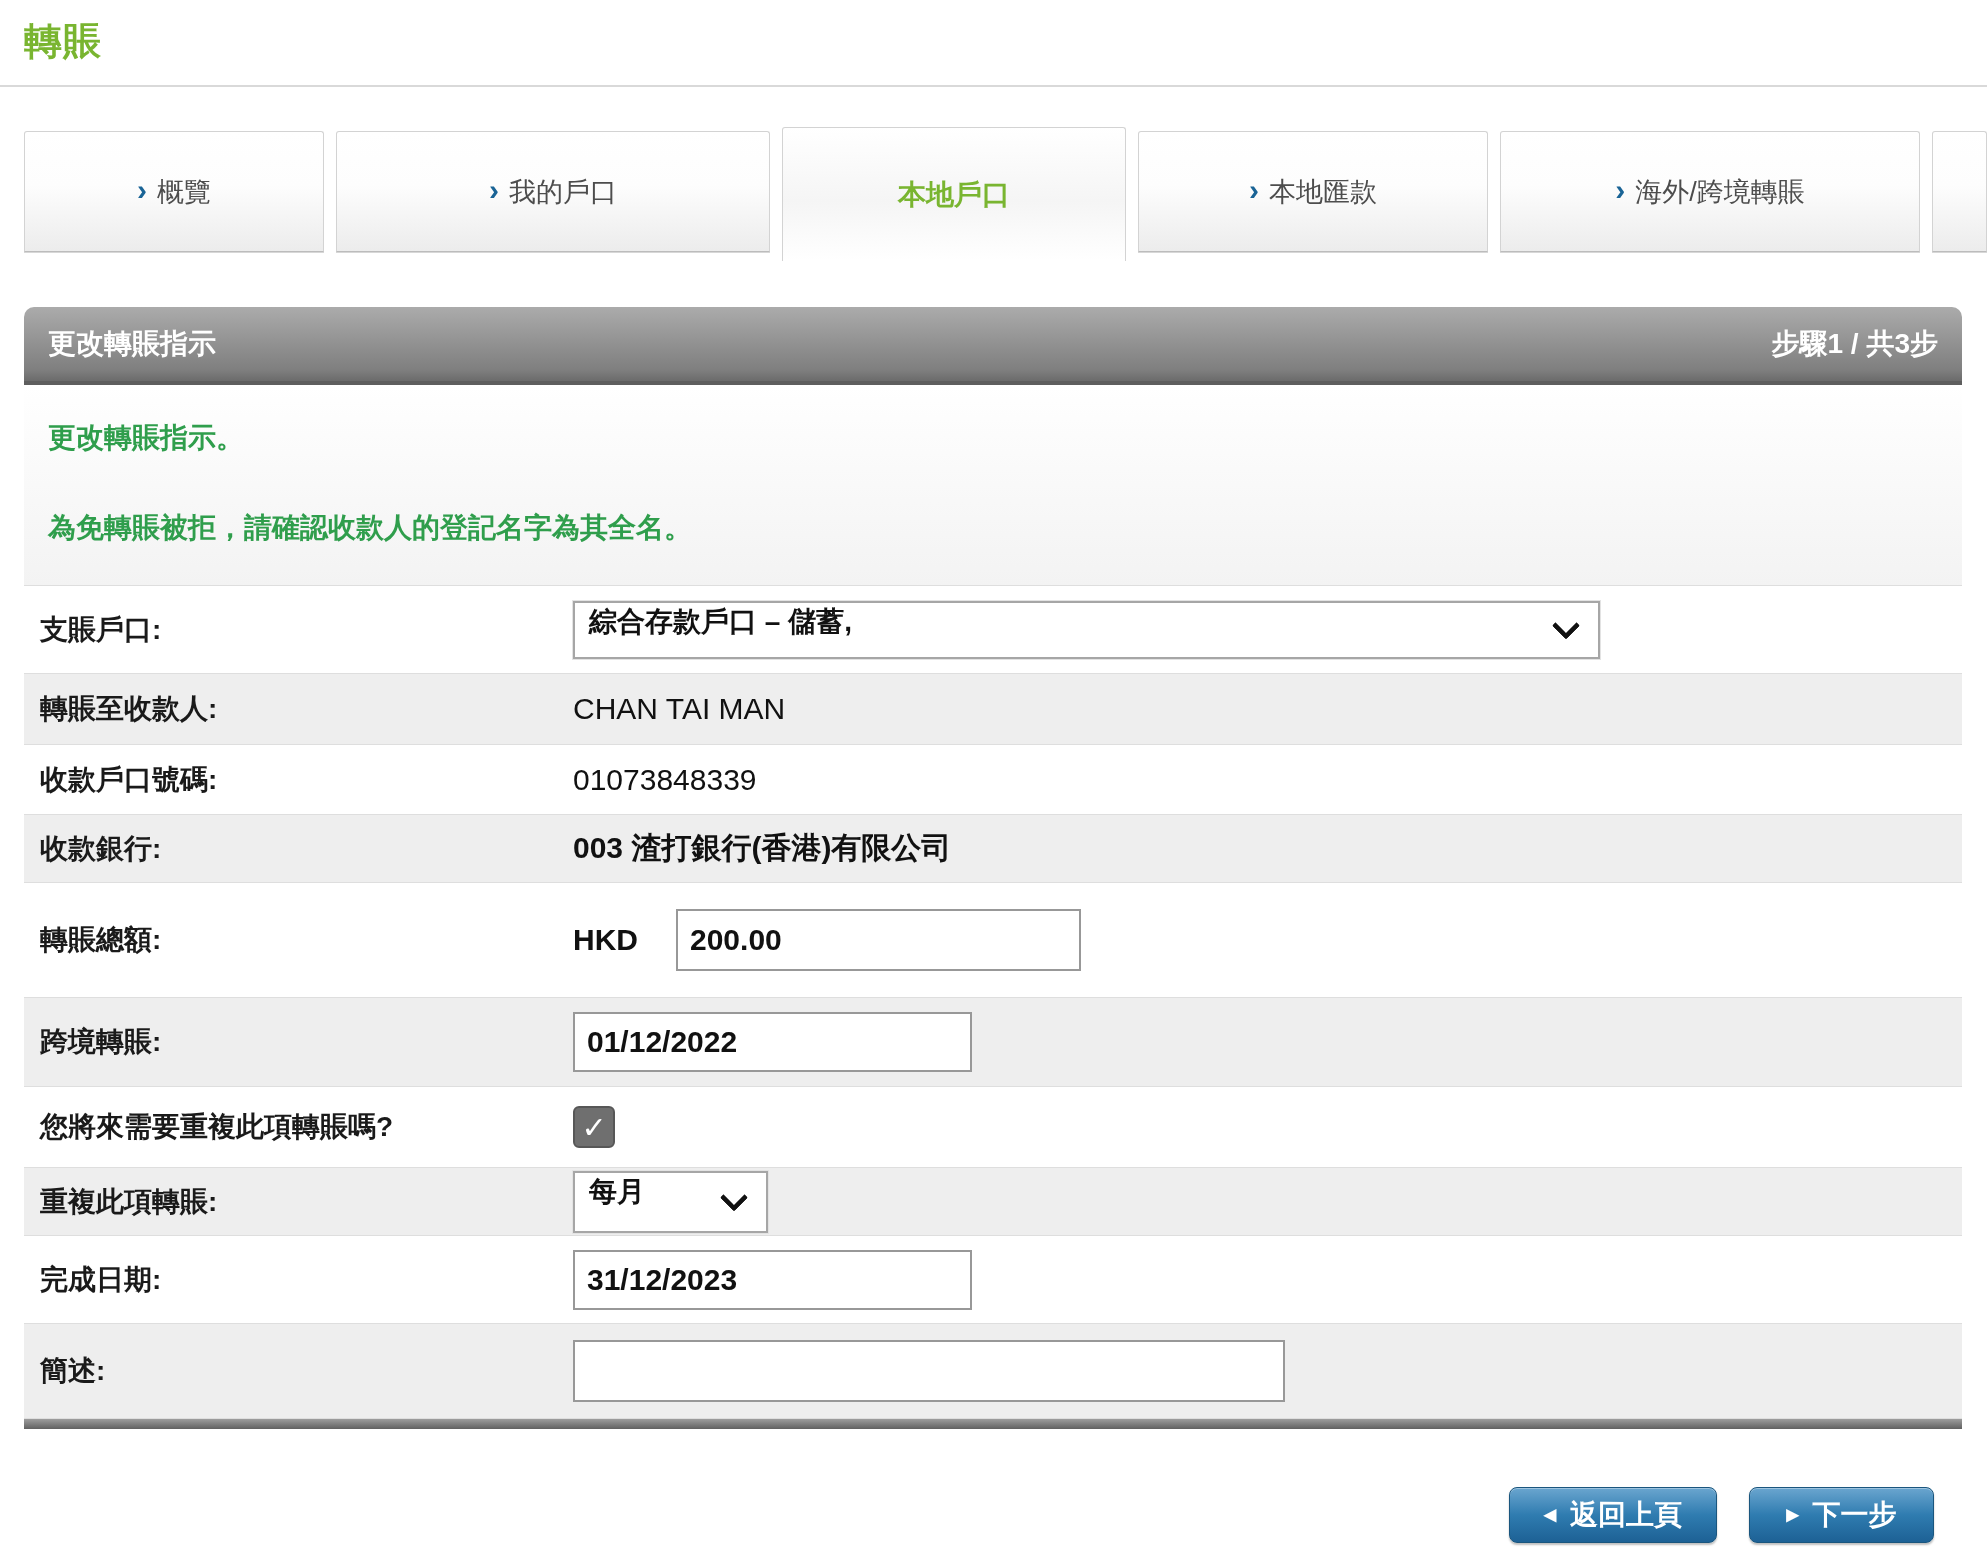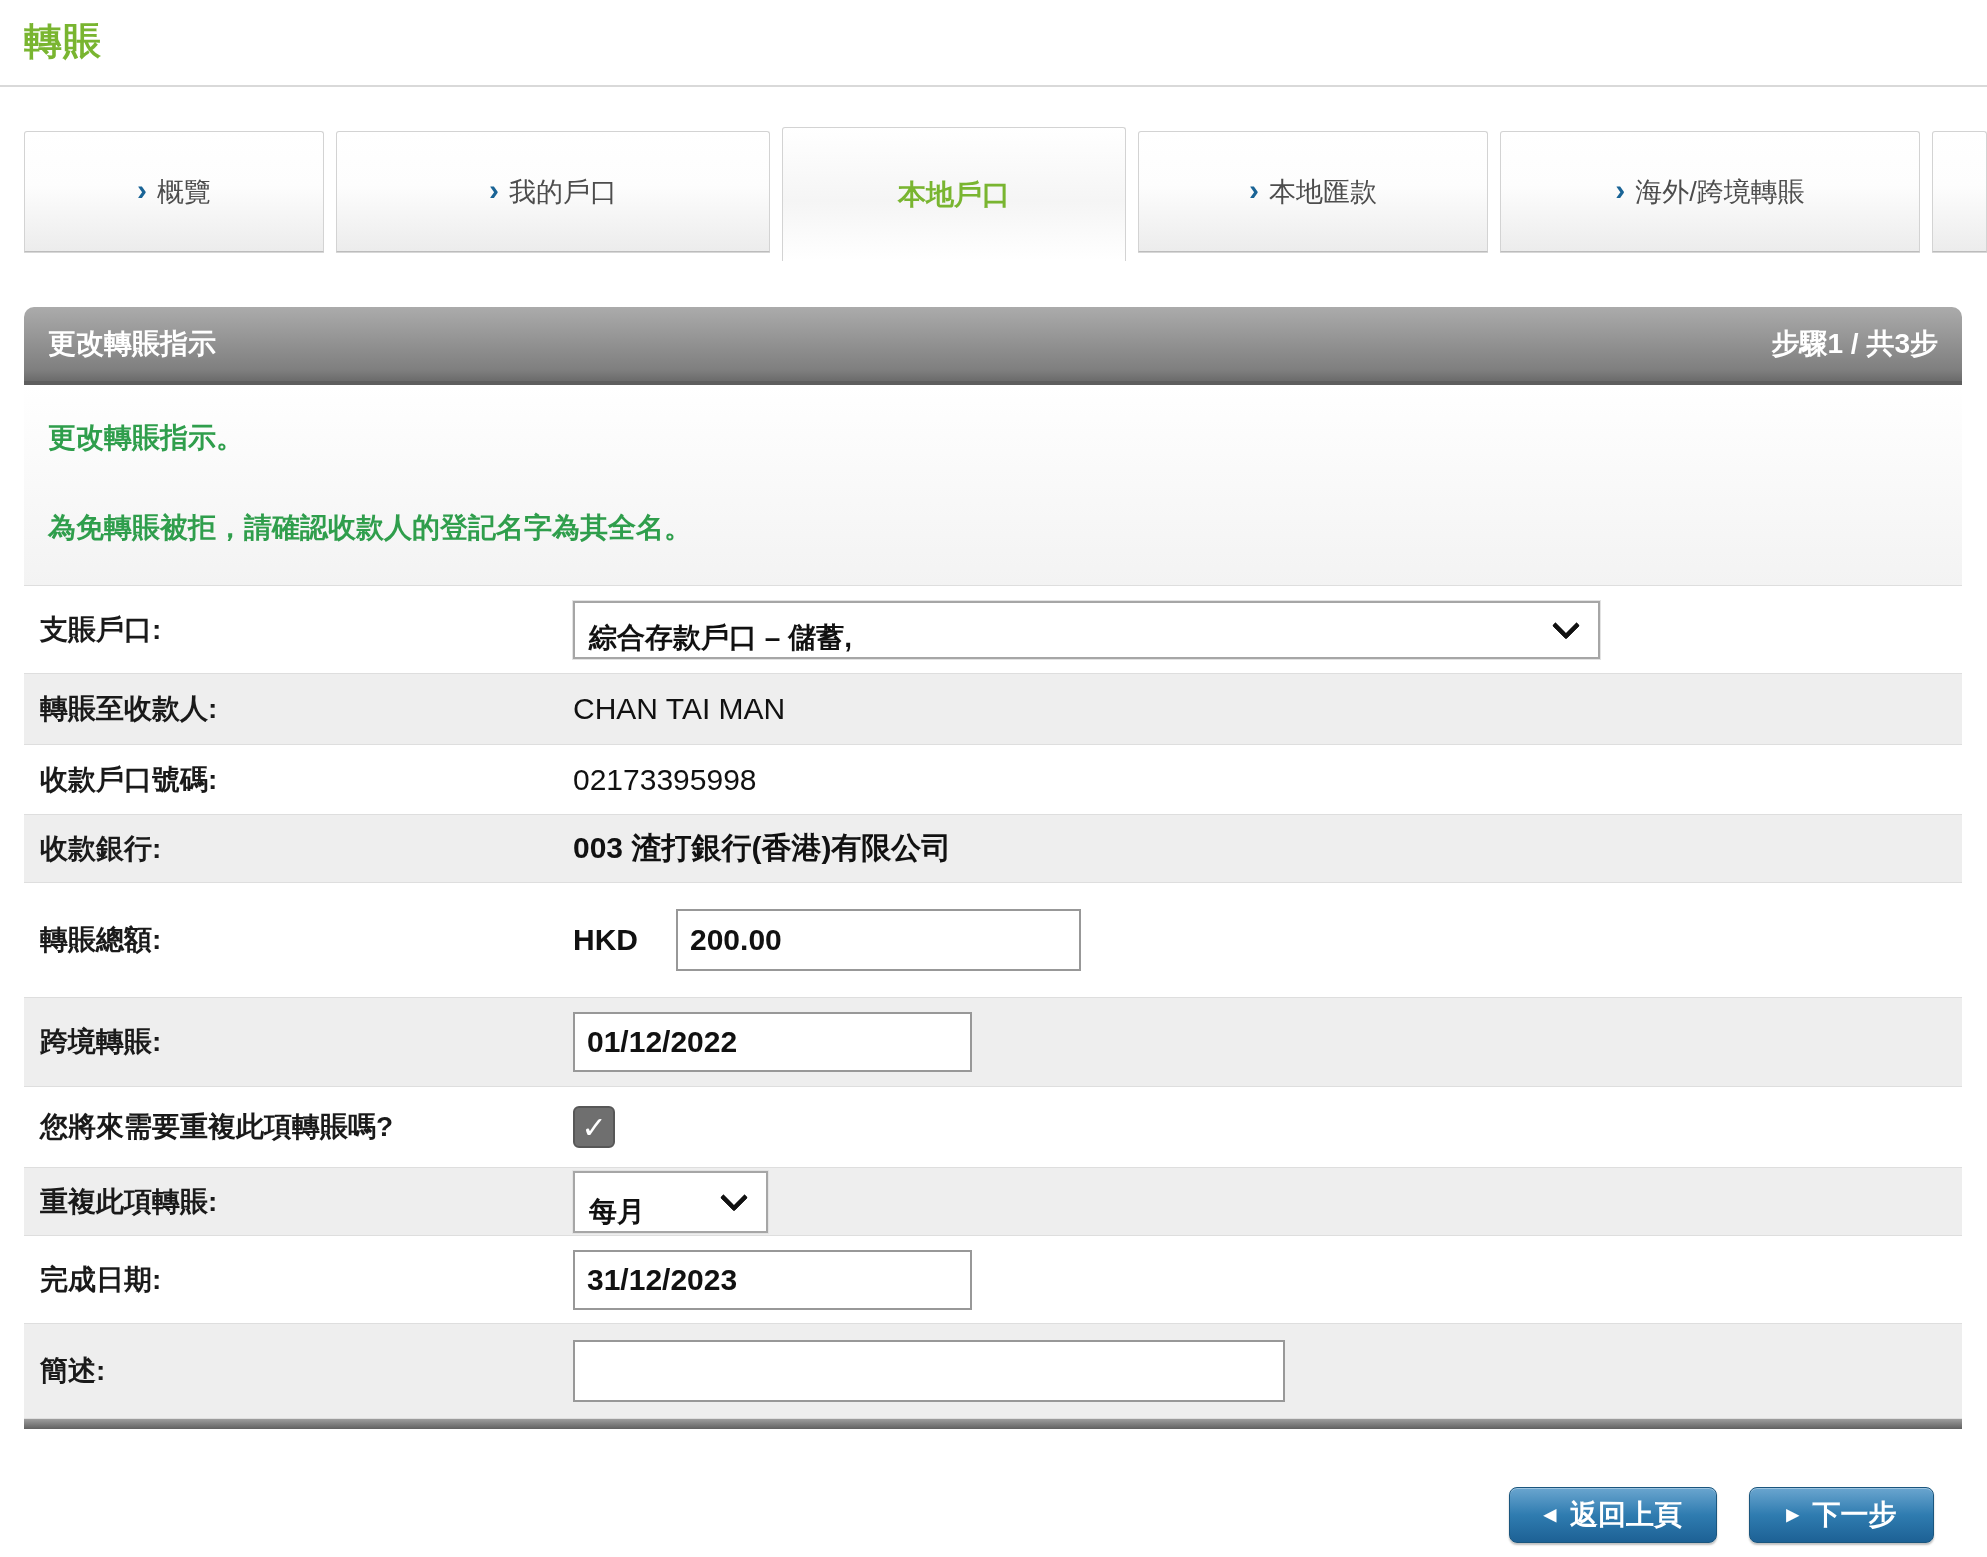--- a/index.html
+++ b/index.html
@@ -63,21 +63,21 @@
   .h88b{height:88px;}.h95{height:95px;}
   .row-label{
     box-sizing:border-box;flex:0 0 549px;padding-left:16px;
     font-size:28px;font-weight:bold;color:#1a1a1a;
   }
   .row-value{display:flex;align-items:center;font-size:30px;color:#111;}
   .value-plain{font-weight:400;}
   .value-bold{font-weight:bold;}
   
   .selectbox{
-    box-sizing:border-box;position:relative;display:flex;align-items:flex-end;
+    box-sizing:border-box;position:relative;display:flex;align-items:flex-start;
     background:#fff;border:2px solid #a6a6a6;box-shadow:0 0 0 1px #e3e3e3;
     height:58px;padding:0 56px 0 14px;font-size:28px;font-weight:bold;cursor:pointer;
   }
   .selectbox.big{width:1027px;}
   .selectbox.small{width:195px;height:62px;}
   .sel-chevron{
     position:absolute;right:22px;top:50%;width:15px;height:15px;
     border-right:5px solid #111;border-bottom:5px solid #111;
     transform:translateY(-72%) rotate(45deg);border-radius:2px;
   }
@@ -164,21 +164,21 @@
     </div>
   </div>
 
   <div class="row gray h71">
     <div class="row-label">轉賬至收款人:</div>
     <div class="row-value value-plain">CHAN TAI MAN</div>
   </div>
 
   <div class="row h70">
     <div class="row-label">收款戶口號碼:</div>
-    <div class="row-value value-plain">02173395998</div>
+    <div class="row-value value-plain">01073848339</div>
   </div>
 
   <div class="row gray h68">
     <div class="row-label">收款銀行:</div>
     <div class="row-value value-bold">003 渣打銀行(香港)有限公司</div>
   </div>
 
   <div class="row h115">
     <div class="row-label">轉賬總額:</div>
     <div class="row-value">

